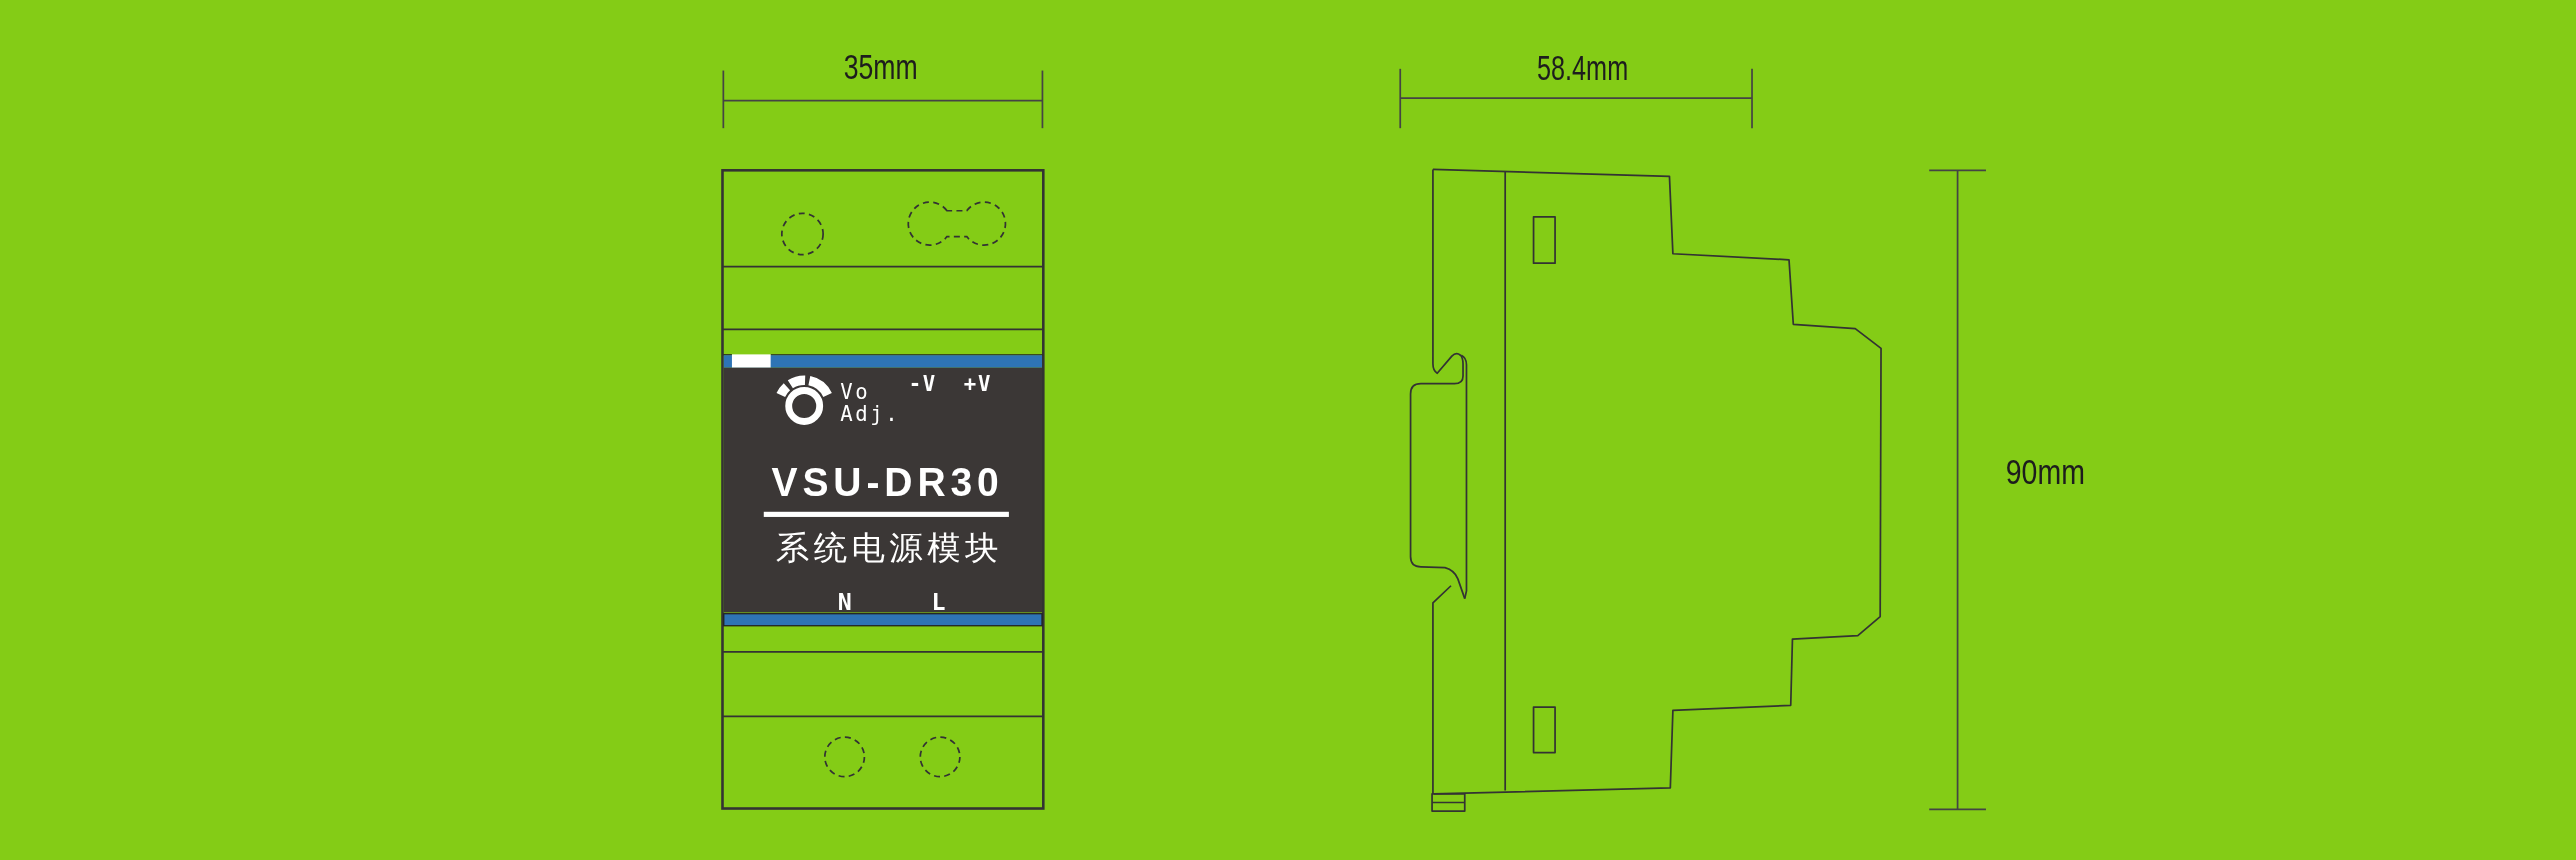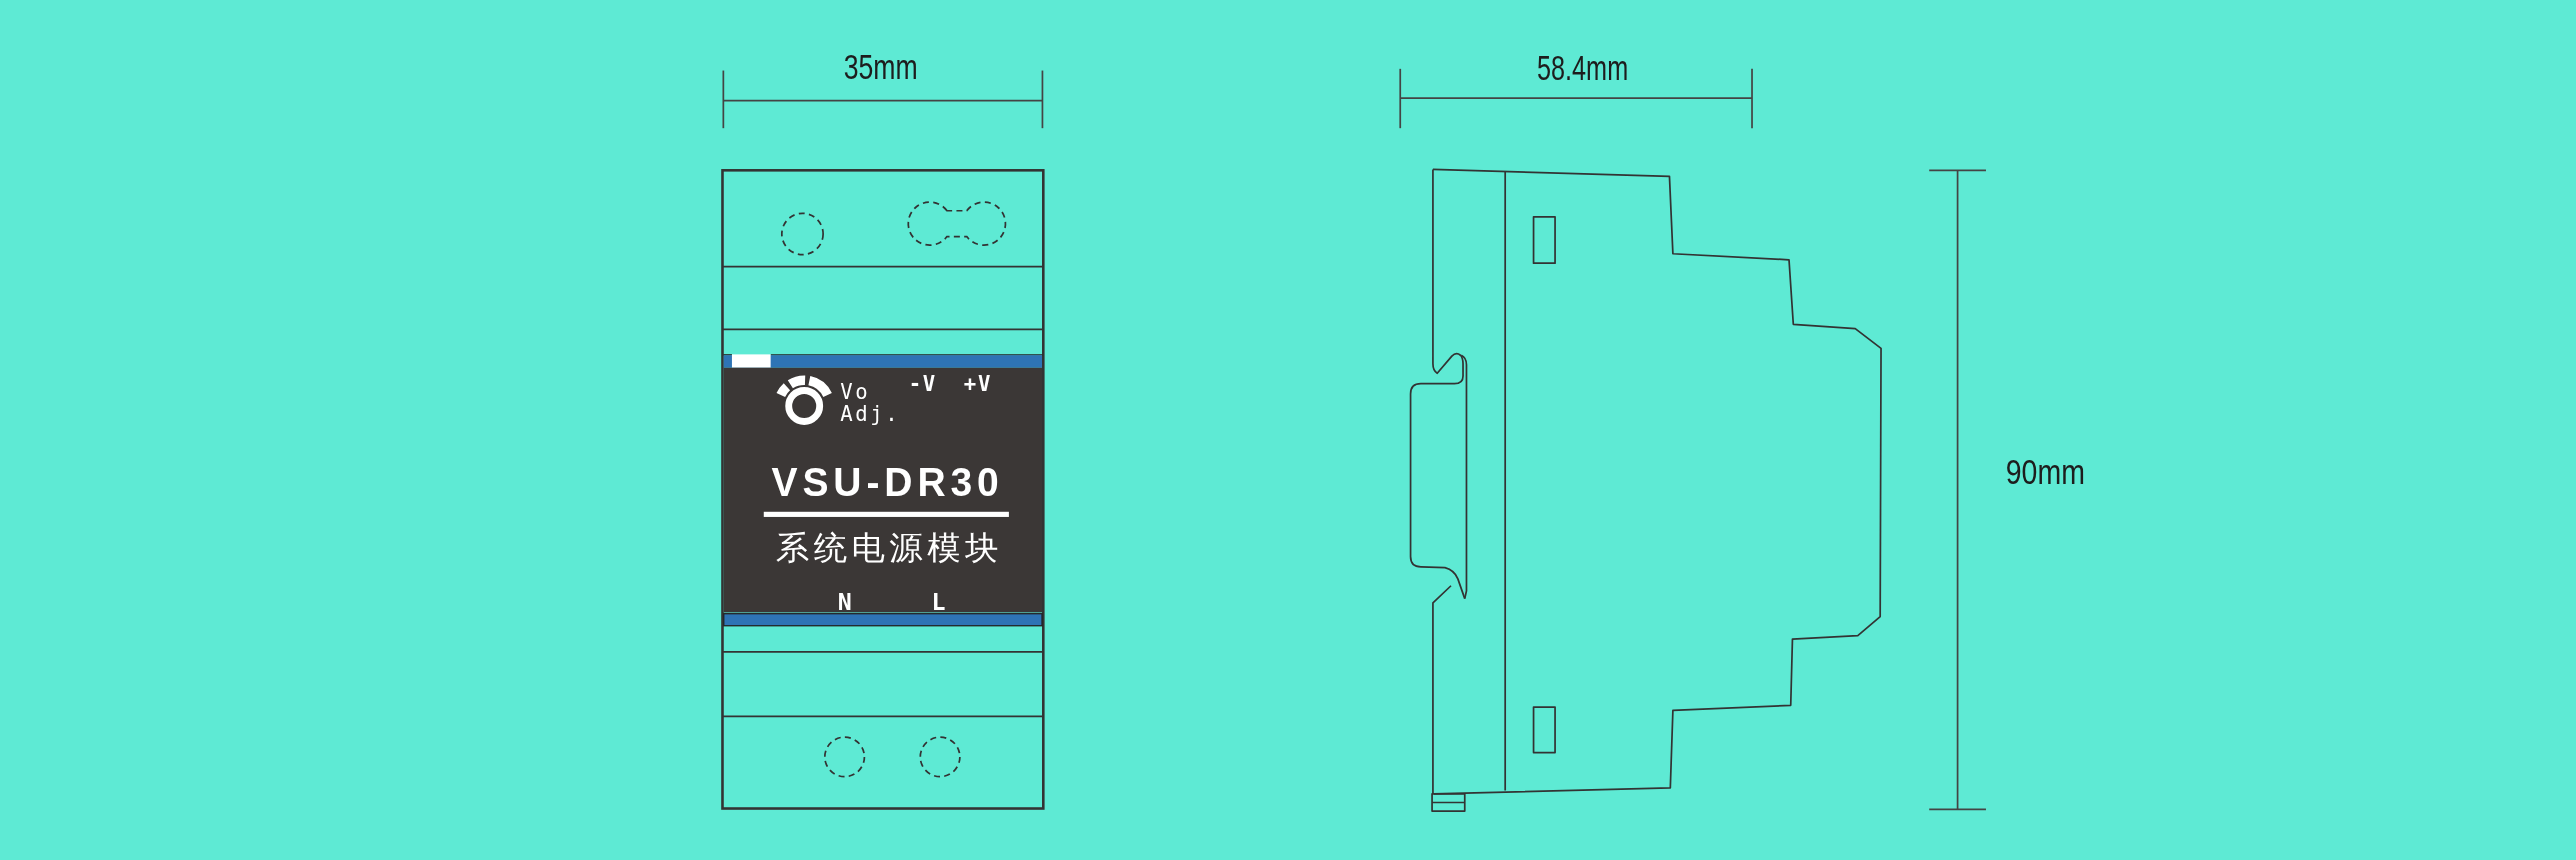--- a/index.html
+++ b/index.html
@@ -1,16 +1,16 @@
 <!DOCTYPE html>
 <html style="font-size:13.8px"><head>
 <meta charset="utf-8">
 <style>
   html,body{margin:0;padding:0;background:#ffffff;}
-  .stage{position:relative;width:2576px;height:861px;background:#5eead4;overflow:hidden;
+  .stage{position:relative;width:2576px;height:861px;background:#84cc16;overflow:hidden;
          font-family:"Liberation Sans",sans-serif;}
   svg text{user-select:none;}
   .dimtext{font-family:"Liberation Sans",sans-serif;font-size:40px;fill:#1d1d1d;}
   .monolabel{font-family:"DejaVu Sans Mono",monospace;fill:#ffffff;}
   .modelname{font-family:"Liberation Sans",sans-serif;font-weight:bold;fill:#ffffff;}
   .cjk{font-family:"DejaVu Sans",sans-serif;fill:#ffffff;}
 </style>
 </head>
 <body>
 

